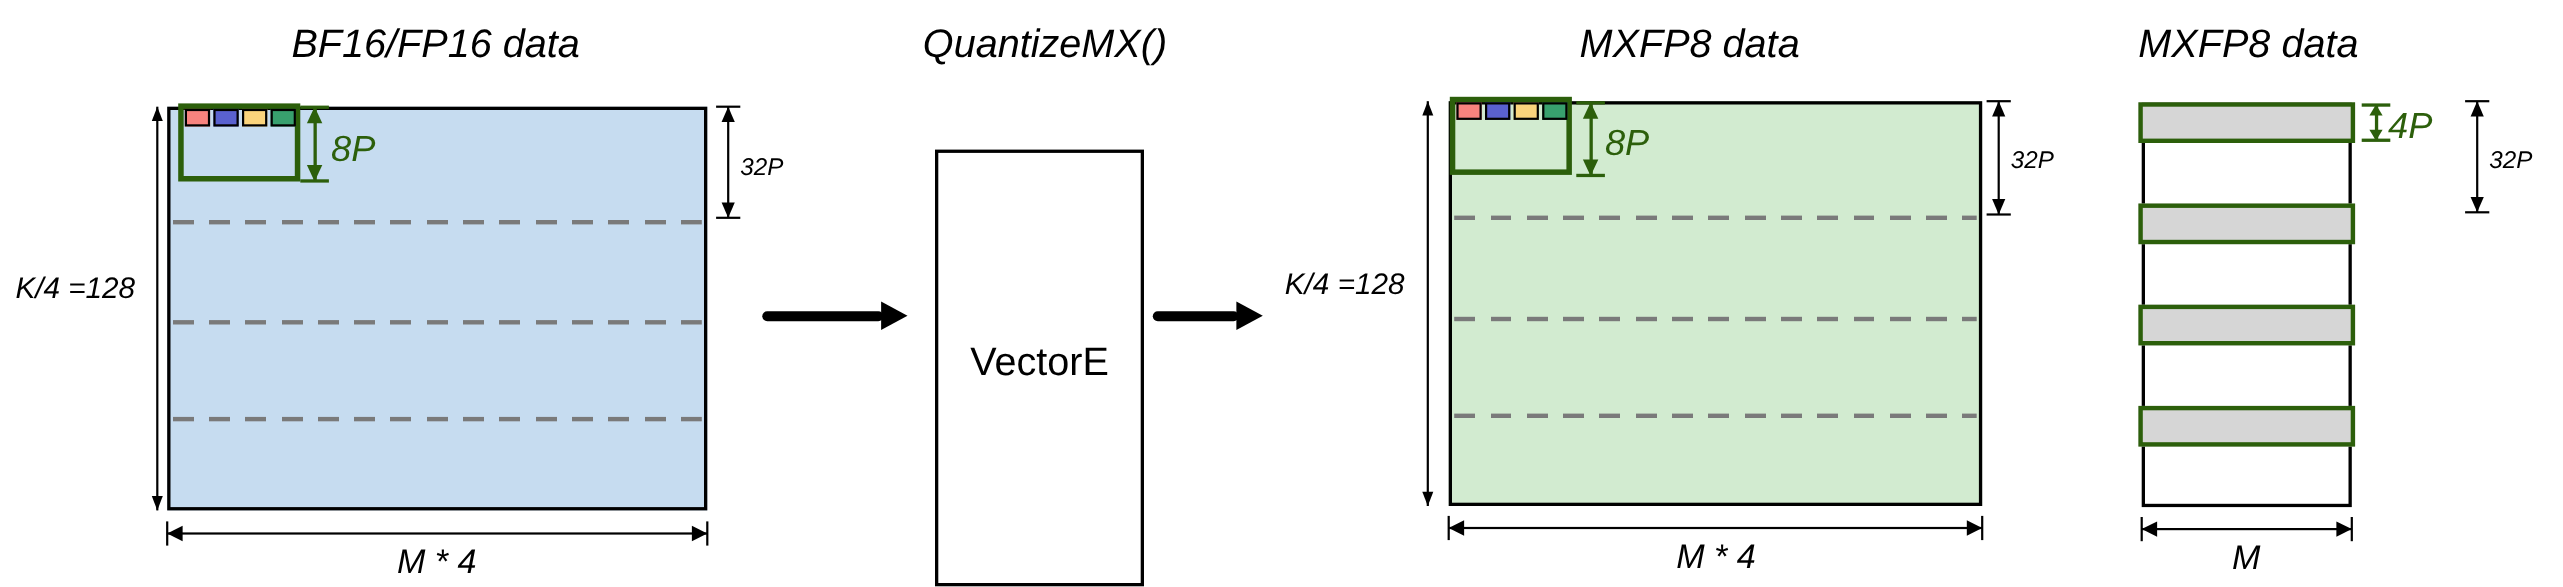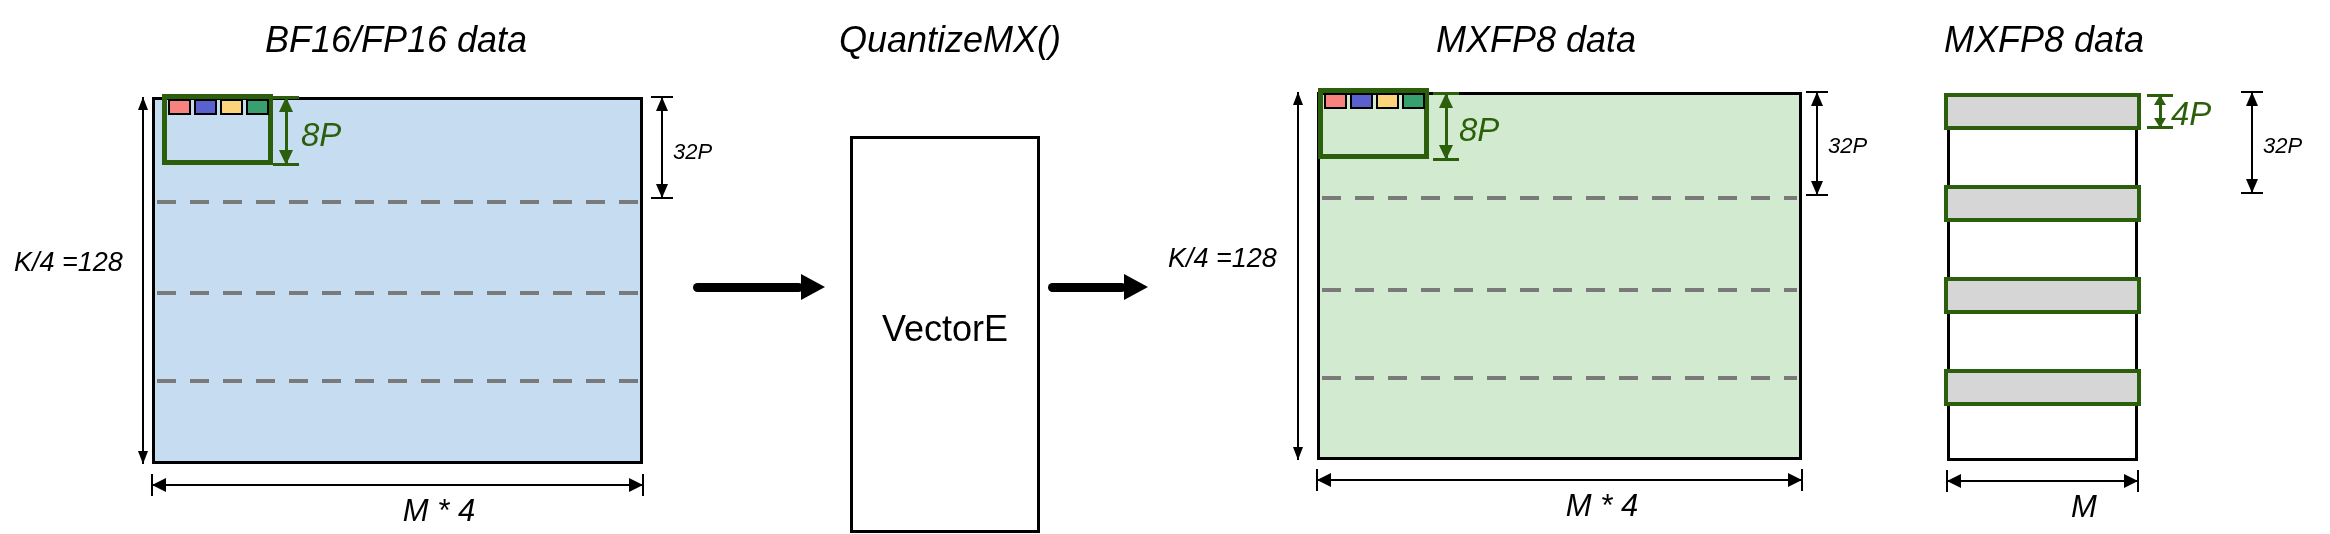--- a/index.html
+++ b/index.html
@@ -4,21 +4,21 @@
 <style>
   html,body{margin:0;padding:0;}
   body{
     width:2330px;height:534px;position:relative;background:#ffffff;
     font-family:"Liberation Sans", sans-serif;overflow:hidden;
   }
   
   .lbl{position:absolute;font-style:italic;color:#000;white-space:nowrap;line-height:1.1;}
   .lbl.c{transform:translateX(-50%);}
   .lbl.g{color:#2c5f0b;}
-  .t36{font-size:36px;} .t33{font-size:33px;} .t31{font-size:31px;margin-left:42px;}
+  .t36{font-size:36px;} .t33{font-size:33px;} .t31{font-size:31px;}
   .t30{font-size:22px;} .t27{font-size:27px;}
   .ralign{text-align:left;}
   
   .rect{position:absolute;box-sizing:border-box;border:3px solid #000;}
   .fill-bf16{background:#c6dcf0;}
   .fill-mx{background:#d2ebd0;}
   .fill-white{background:#ffffff;}
   .ve-label{position:absolute;left:50%;top:169px;transform:translateX(-50%);
     font-size:36px;font-style:normal;color:#000;white-space:nowrap;}
   

